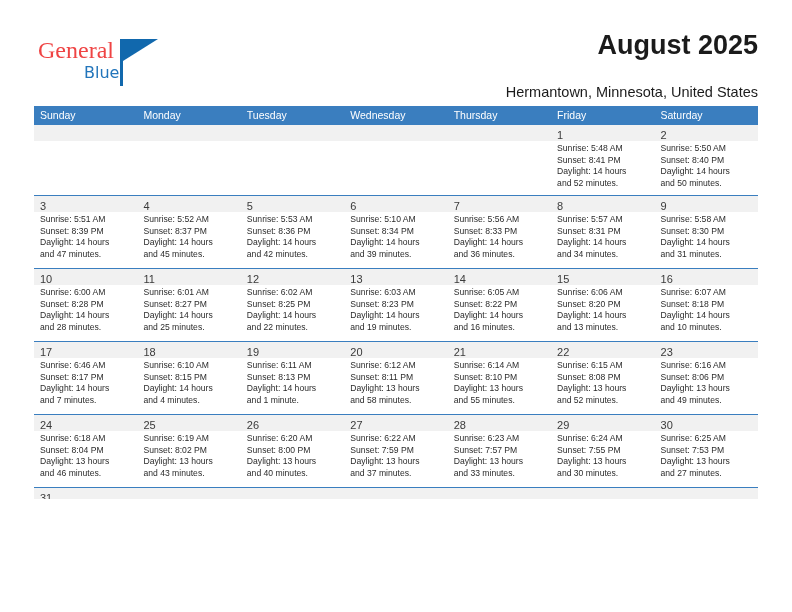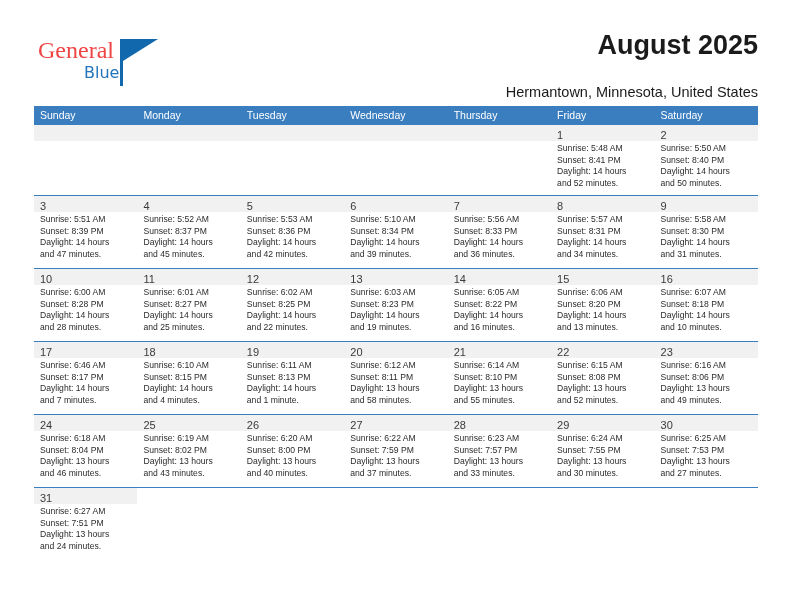--- a/index.html
+++ b/index.html
@@ -130,20 +130,21 @@
     display: flex;
     border-top: 1px solid #3a7ebf;
     height: 72px;
   }
   .week-row.first {
     border-top: none;
     height: 70px;
   }
   .week-row.last {
     height: 74px;
+    flex-direction: column;
   }
   .daycell {
     flex: 1 1 0;
     box-sizing: border-box;
     position: relative;
     overflow: hidden;
   }
   .daynum-band {
     height: 16px;
     background: #f1f1f1;

